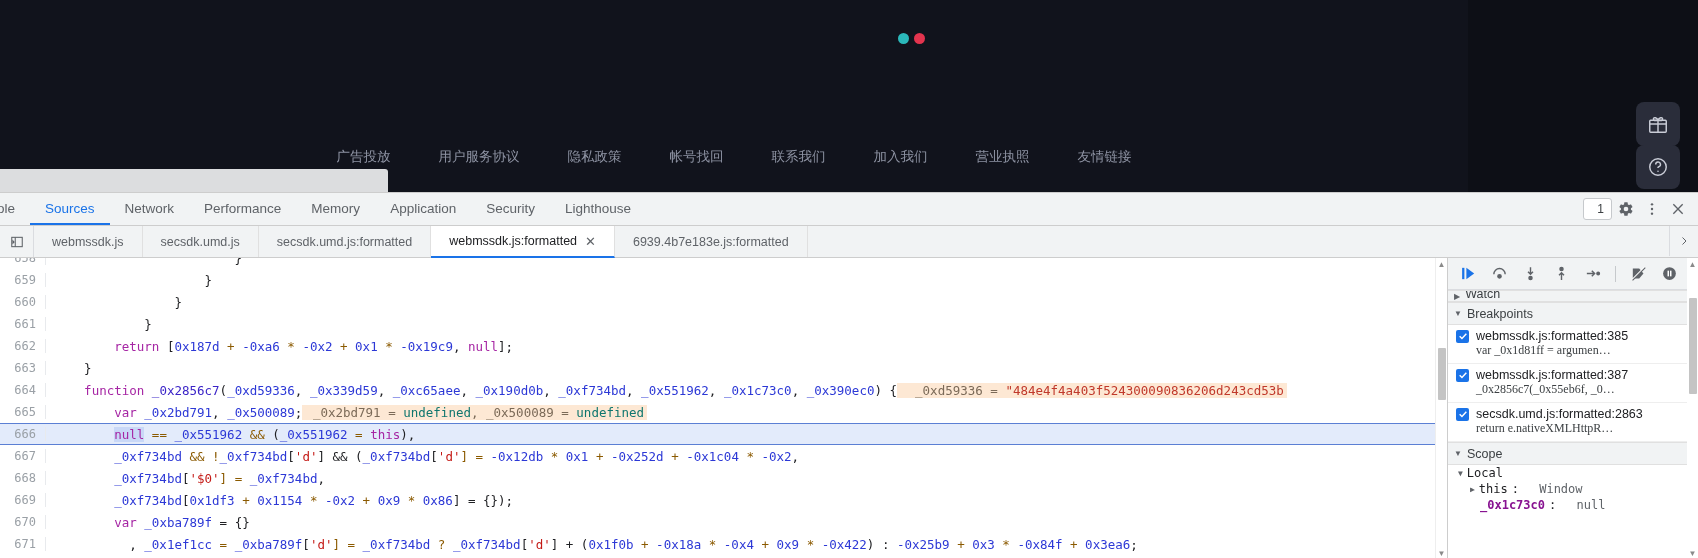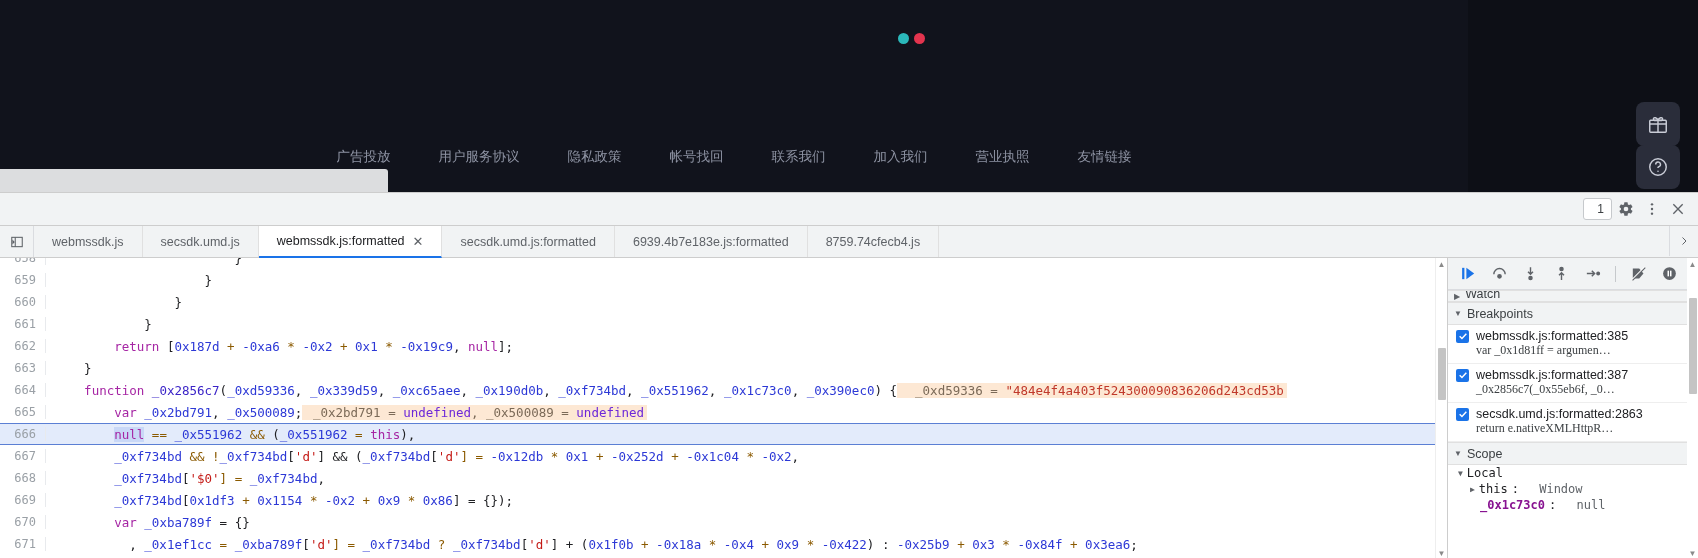--- a/index.html
+++ b/index.html
@@ -77,21 +77,21 @@
 
   .kw{color:#a626a4;}           
   .num{color:#2c38d6;}
   .str{color:#c41a16;}
   .fn{color:#3b24c7;}
   .op{color:#8b5a00;}
   .punct{color:#202124;}
   .hl-null{background:#c9d8f7;color:#a626a4;}
 
   .inline-hint{background:#fde8d4;color:#7b6a58;padding:0 3px;}
-  .inline-hint .undef{color:#6d28d9;}
+  .inline-hint .undef{color:#0f766e;}
   .inline-hint .strv{color:#c0392b;}
 
   
   .ed-scroll{position:absolute;right:0;top:0;width:11px;bottom:0;background:#fff;border-left:1px solid #eee;}
   .ed-scroll .up,.ed-scroll .down{height:12px;display:flex;align-items:center;justify-content:center;color:#8a8a8a;font-size:8px;}
   .ed-scroll .thumb{position:absolute;left:2px;width:8px;background:#c4c4c4;border-radius:1px;}
 
   
   .sidebar{width:250px;min-width:250px;background:#fff;border-left:1px solid #cdcdcd;display:flex;flex-direction:column;position:relative;}
   .dbg-controls{height:31px;display:flex;align-items:center;gap:14px;padding:0 12px;background:#f1f3f4;border-bottom:1px solid #dadce0;}
@@ -165,20 +165,30 @@
         <circle cx="12" cy="16.6" r="0.9" fill="currentColor" stroke="none"></circle>
       </svg>
     </div>
 
     <div class="page-tabstrip"></div>
   </div>
 
   <div class="devtools">
 
     <div class="dt-toolbar">
+      <div class="dt-tabs">
+        <div class="dt-tab clipped">ole</div>
+        <div class="dt-tab active">Sources</div>
+        <div class="dt-tab">Network</div>
+        <div class="dt-tab">Performance</div>
+        <div class="dt-tab">Memory</div>
+        <div class="dt-tab">Application</div>
+        <div class="dt-tab">Security</div>
+        <div class="dt-tab">Lighthouse</div>
+      </div>
 
       <div class="dt-toolbar-right">
         <div class="msgbadge">
           <svg viewBox="0 0 24 24" fill="#1a73e8">
             <path d="M3 4h18v12H8l-5 4z"></path>
           </svg>
           <span class="cnt">1</span>
         </div>
         <div class="ticon">
           <svg viewBox="0 0 24 24" fill="currentColor">
@@ -207,32 +217,29 @@
             <path d="M9 4v16"></path>
             <path d="M7 12l-2-2v4z" fill="currentColor"></path>
         </svg>
       </div>
       <div class="ftab">
         <span>webmssdk.js</span>
       </div>
       <div class="ftab">
         <span>secsdk.umd.js</span>
       </div>
+      <div class="ftab">
+        <span>secsdk.umd.js:formatted</span>
+      </div>
       <div class="ftab active">
         <span>webmssdk.js:formatted</span>
         <span class="x">✕</span>
       </div>
       <div class="ftab">
-        <span>secsdk.umd.js:formatted</span>
-      </div>
-      <div class="ftab">
         <span>6939.4b7e183e.js:formatted</span>
-      </div>
-      <div class="ftab">
-        <span>8759.74cfecb4.js</span>
       </div>
       <div class="ftabs-scroll-btn">
         <svg viewBox="0 0 24 24" fill="none" stroke="currentColor" stroke-width="2">
           <path d="M9 5l7 7-7 7"></path>
         </svg>
       </div>
     </div>
 
     <div class="dt-body">
 

